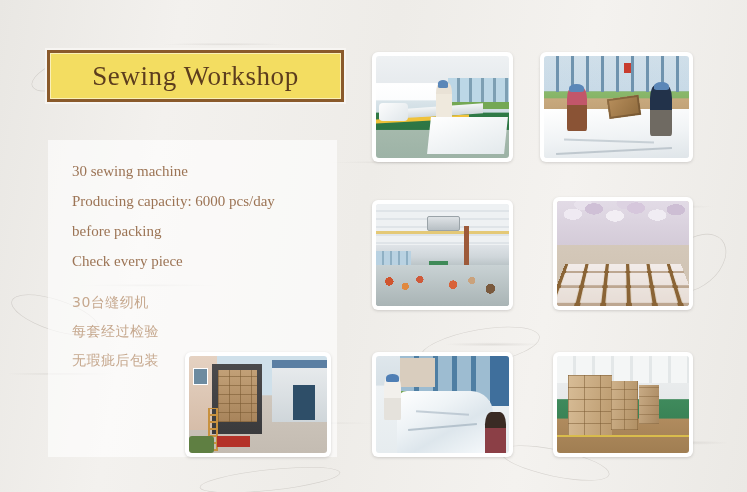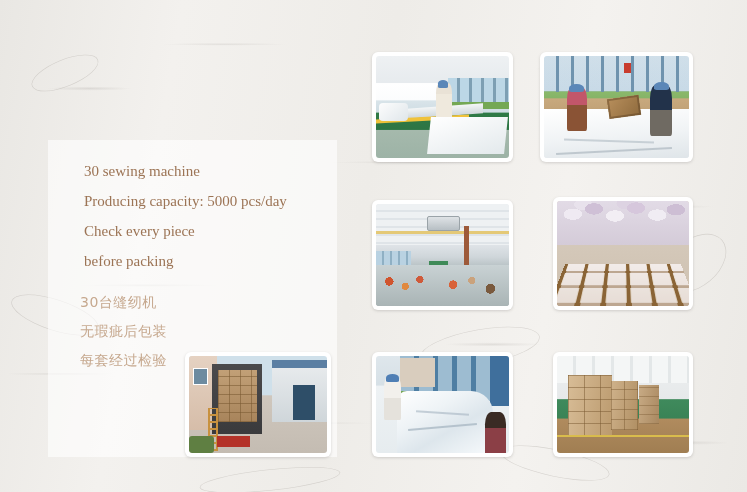--- a/index.html
+++ b/index.html
@@ -52,26 +52,26 @@
     display:flex;align-items:center;justify-content:center;
     box-sizing:border-box;
   }
   #title-text{
     font-family:"Liberation Serif", serif;
     font-size:27px;color:#5c3d1e;letter-spacing:.6px;
     white-space:nowrap;
   }
 
   
-  #en-block{position:absolute;left:84px;top:156px;width:265px;}
+  #en-block{position:absolute;left:72px;top:156px;width:265px;}
   #en-block .line{
     font-family:"Liberation Serif", serif;
     font-size:15px;color:#9c7455;line-height:30px;white-space:nowrap;
   }
-  #cn-block{position:absolute;left:80px;top:288px;width:200px;}
+  #cn-block{position:absolute;left:72px;top:288px;width:200px;}
   #cn-block .line{
     font-family:"DejaVu Sans", sans-serif;
     font-size:14px;color:#c6a88e;line-height:29px;white-space:nowrap;letter-spacing:.5px;
   }
 
   
   .photo{
     position:absolute;background:#fff;border-radius:6px;
     box-shadow:0 1px 3px rgba(120,115,110,.28);
     padding:4px;box-sizing:border-box;overflow:hidden;
@@ -254,32 +254,37 @@
   <div class="fiber" style="left:30px;top:60px;width:70px;height:26px;transform:rotate(-22deg);"></div>
   <div class="fiber" style="left:10px;top:300px;width:90px;height:30px;transform:rotate(18deg);"></div>
   <div class="fiber" style="left:420px;top:330px;width:120px;height:34px;transform:rotate(-10deg);"></div>
   <div class="fiber" style="left:600px;top:80px;width:80px;height:40px;transform:rotate(30deg);"></div>
   <div class="fiber" style="left:200px;top:470px;width:140px;height:20px;transform:rotate(-6deg);"></div>
   <div class="fiber" style="left:500px;top:450px;width:110px;height:26px;transform:rotate(12deg);"></div>
   <div class="fiber" style="left:660px;top:240px;width:70px;height:46px;transform:rotate(-40deg);"></div>
 
   <div id="left-panel"></div>
 
+  <div id="title-plaque">
+    <div class="inner">
+      <span id="title-text">Sewing Workshop</span>
+    </div>
+  </div>
 
   <div id="en-block">
     <div class="line">30 sewing machine</div>
-    <div class="line">Producing capacity: 5000 pcs/day</div>
+    <div class="line">Producing capacity: 6000 pcs/day</div>
+    <div class="line">before packing</div>
     <div class="line">Check every piece</div>
-    <div class="line">before packing</div>
   </div>
 
   <div id="cn-block">
     <div class="line">30台缝纫机</div>
+    <div class="line">每套经过检验</div>
     <div class="line">无瑕疵后包装</div>
-    <div class="line">每套经过检验</div>
   </div>
 
   <div class="photo" style="left:372px;top:52px;width:141px;height:110px;">
     <div class="shot sc-sewing-line">
       <div class="win"></div>
         <div class="grass"></div>
         <div class="table"></div>
       <div class="rail"></div>
         <div class="cloth2"></div>
         <div class="person"></div>

